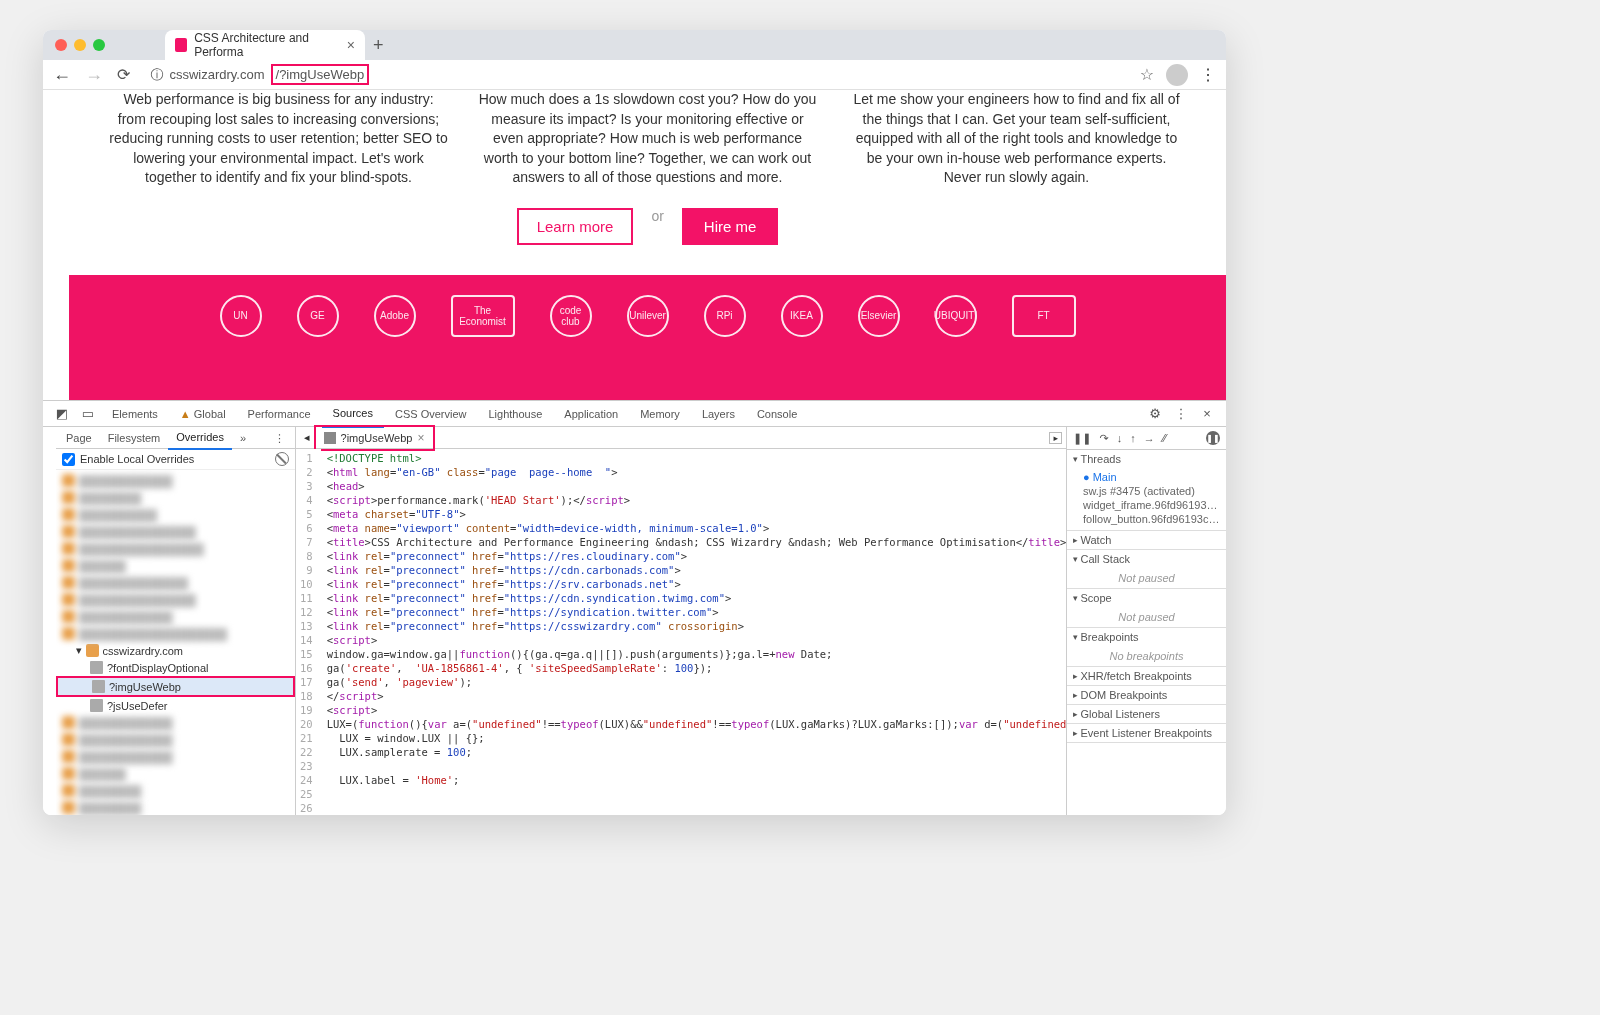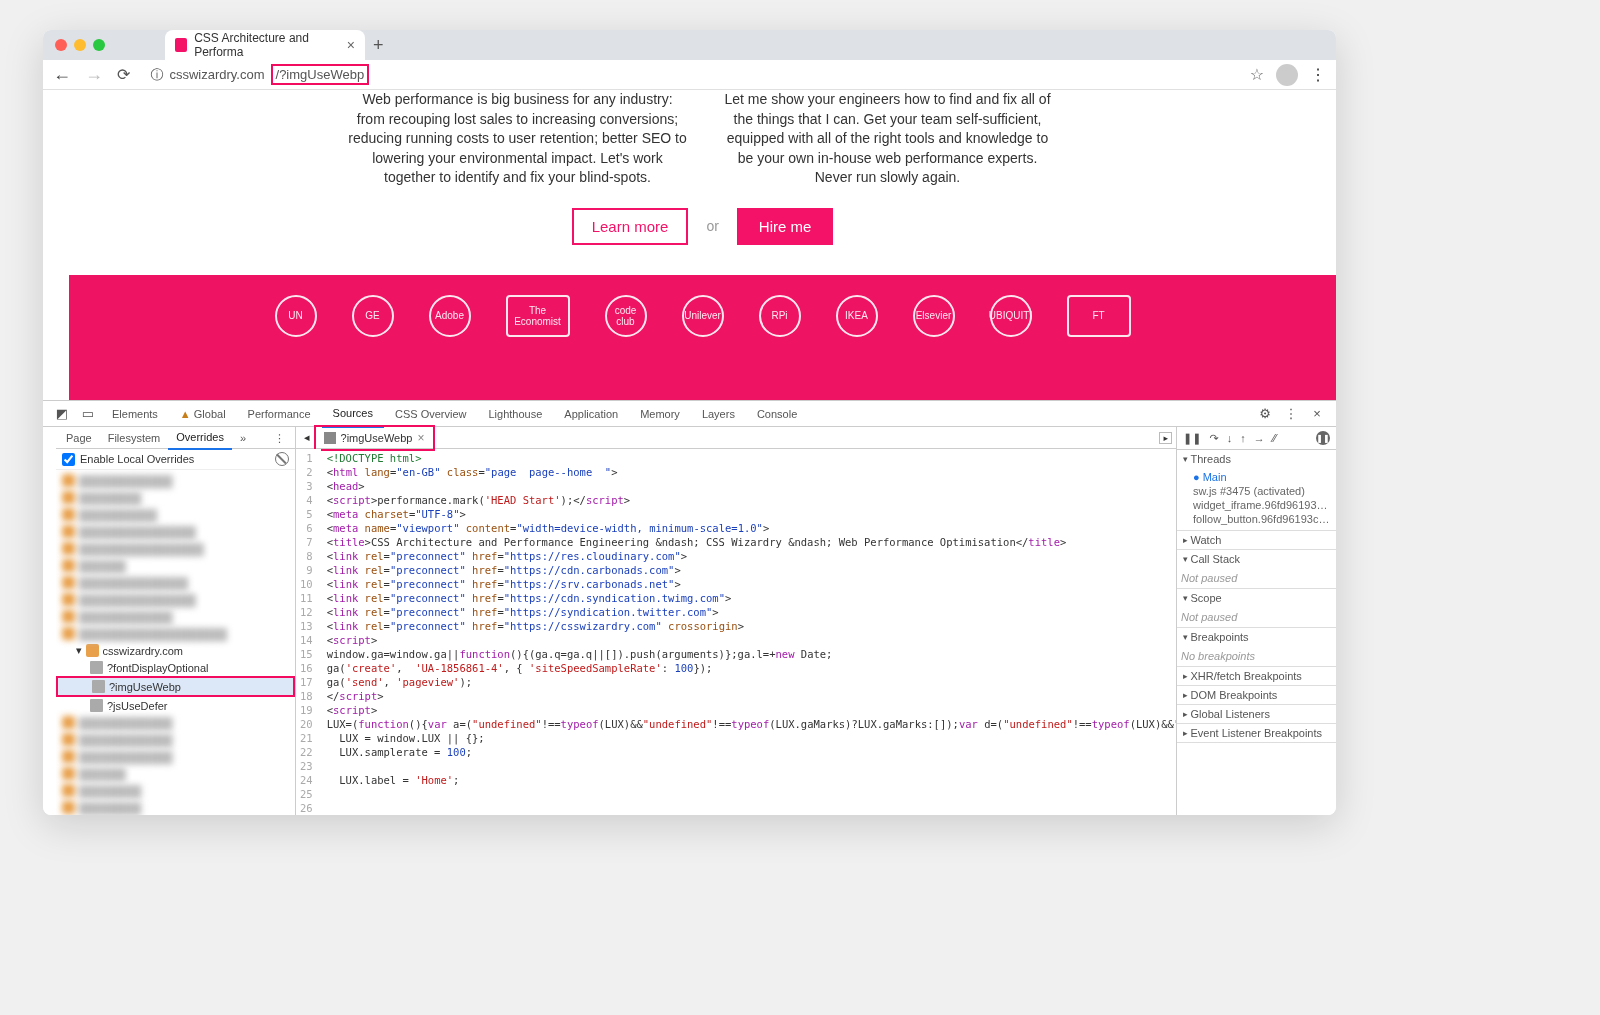--- a/index.html
+++ b/index.html
@@ -1,36 +1,36 @@
 <!DOCTYPE html>
 <html><head>
 <meta charset="utf-8">
 <style>
 * { margin: 0; padding: 0; box-sizing: border-box; }
 body { font-family: -apple-system, BlinkMacSystemFont, "Segoe UI", sans-serif; background: #f0f0f0; width: 1600px; height: 1015px; overflow: hidden; position: relative; }
-.window { position: absolute; top: 30px; left: 43px; width: 1293px; height: 785px; background: #fff; border-radius: 8px; box-shadow: 0 10px 40px rgba(0,0,0,0.15); overflow: hidden; display: flex; flex-direction: column; }
+.window { position: absolute; top: 30px; left: 43px; width: 1183px; height: 785px; background: #fff; border-radius: 8px; box-shadow: 0 10px 40px rgba(0,0,0,0.15); overflow: hidden; display: flex; flex-direction: column; }
 .chrome-top { height: 36px; background: #dee1e6; display: flex; align-items: center; padding: 0 12px; }
 .traffic { display: flex; gap: 7px; margin-right: 60px; }
 .traffic span { width: 12px; height: 12px; border-radius: 50%; display: block; }
 .tab { background: #fff; border-radius: 8px 8px 0 0; height: 30px; display: flex; align-items: center; padding: 0 10px; gap: 7px; font-size: 12px; color: #333; max-width: 200px; }
 .tab-close { font-size: 14px; color: #666; }
 .newtab { margin-left: 8px; font-size: 18px; color: #555; }
 .addr { height: 34px; background: #fff; border-bottom: 1px solid #e0e0e0; display: flex; align-items: center; padding: 0 10px; gap: 12px; }
 .nav-arrow { width: 20px; font-size: 18px; color: #444; }
 .nav-arrow.disabled { color: #bbb; }
 .reload { color: #555; }
 .url-bar { flex: 1; display: flex; align-items: center; gap: 6px; font-size: 13px; color: #555; padding: 4px 8px; border-radius: 14px; }
 .url-hl { border: 2px solid #f30b5f; padding: 1px 3px; }
 .star { color: #666; }
 .avatar { width: 22px; height: 22px; border-radius: 50%; background: #ccc; }
 .dots { font-size: 16px; color: #333; }
 .page { flex: 0 0 310px; overflow: hidden; background: #fff; padding-left: 26px; }
 .marketing { display: flex; padding: 0 40px; gap: 30px; justify-content: center; }
 .col { flex: 1; color: #333; font-size: 14px; line-height: 1.4; text-align: center; max-width: 340px; }
-.ctas { display: flex; align-items: center; justify-content: center; gap: 18px; margin-top: 20px; }
+.ctas { display: flex; align-items: flex-start; justify-content: center; gap: 18px; margin-top: 20px; }
 .btn-outline { border: 2px solid #f31267; color: #f31267; padding: 8px 18px; font-size: 15px; background: #fff; }
 .ctas span { color: #999; font-size: 14px; }
 .btn-solid { background: #f31267; color: #fff; padding: 10px 22px; font-size: 15px; border: none; }
 .trusted { background: #ef1364; height: 140px; margin-top: 30px; color: #fff; text-align: center; padding-top: 20px; }
 .trusted h3 { font-size: 13px; letter-spacing: 2px; margin-bottom: 18px; font-weight: 500; }
 .logos { display: flex; justify-content: center; gap: 35px; align-items: center; opacity: 0.9; }
 .logos span { width: 42px; height: 42px; border: 2px solid #fff; border-radius: 50%; display: flex; align-items: center; justify-content: center; font-size: 10px; color: #fff; }
 .logos .rect { border-radius: 4px; width: 64px; padding: 2px; }
 .devtools { flex: 1; display: flex; flex-direction: column; border-top: 1px solid #ccc; background: #fff; font-size: 11px; color: #333; }
 .dt-tabs { display: flex; align-items: center; border-bottom: 1px solid #ccc; height: 26px; padding: 0 6px; gap: 0; }
@@ -77,21 +77,21 @@
 .cmt { color: #1f7a32; }
 .debug-pane { width: 160px; border-left: 1px solid #ccc; display: flex; flex-direction: column; font-size: 11px; }
 .dbg-ctr { display: flex; gap: 8px; padding: 4px 6px; border-bottom: 1px solid #ccc; align-items: center; color: #555; }
 .dbg-ctr .pause { width: 14px; height: 14px; border-radius: 50%; background: #666; display: flex; align-items: center; justify-content: center; color: #fff; font-size: 8px; margin-left: auto; }
 .dbg-sec { border-bottom: 1px solid #ddd; }
 .dbg-h { padding: 3px 6px; color: #555; display: flex; align-items: center; gap: 3px; }
 .dbg-h::before { content: "▾"; font-size: 9px; }
 .dbg-h.collapsed::before { content: "▸"; }
 .dbg-body { padding: 2px 4px 4px 16px; color: #666; }
 .dbg-body div { padding: 1px 0; overflow: hidden; text-overflow: ellipsis; white-space: nowrap; }
-.muted { text-align: left; font-style: italic; color: #999; padding: 4px; }
+.muted { text-align: center; font-style: italic; color: #999; padding: 4px; }
 </style>
 </head>
 <body>
 
 <div class="window">
   <div class="chrome-top">
     <div class="traffic">
       <span style="background:#ff5f57"></span>
         <span style="background:#febc2e"></span>
         <span style="background:#28c840"></span>
@@ -113,20 +113,21 @@
         <span class="url-hl">/?imgUseWebp</span>
     </div>
     <span class="star">☆</span>
     <span class="avatar"></span>
     <span class="dots">⋮</span>
   </div>
 
   <div class="page">
     <div class="marketing">
       <div class="col">Web performance is big business for any industry: from recouping lost sales to increasing conversions; reducing running costs to user retention; better SEO to lowering your environmental impact. Let's work together to identify and fix your blind-spots.</div>
+      <div class="col">How much does a 1s slowdown cost you? How do you measure its impact? Is your monitoring effective or even appropriate? How much is web performance worth to your bottom line? Together, we can work out answers to all of those questions and more.</div>
       <div class="col">Let me show your engineers how to find and fix all of the things that I can. Get your team self-sufficient, equipped with all of the right tools and knowledge to be your own in-house web performance experts. Never run slowly again.</div>
     </div>
     <div class="ctas">
       <button class="btn-outline">Learn more</button>
       <span>or</span>
       <button class="btn-solid">Hire me</button>
     </div>
     <div class="trusted">
       <div class="logos">
         <span>UN</span>

